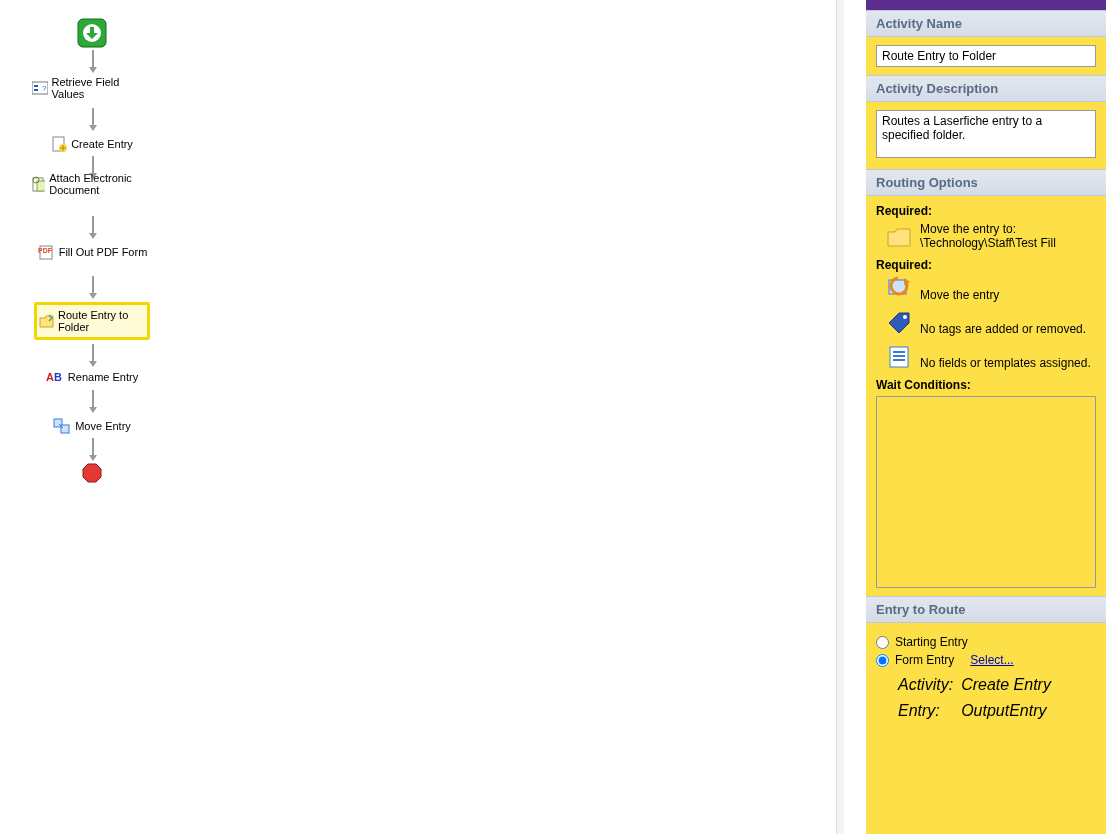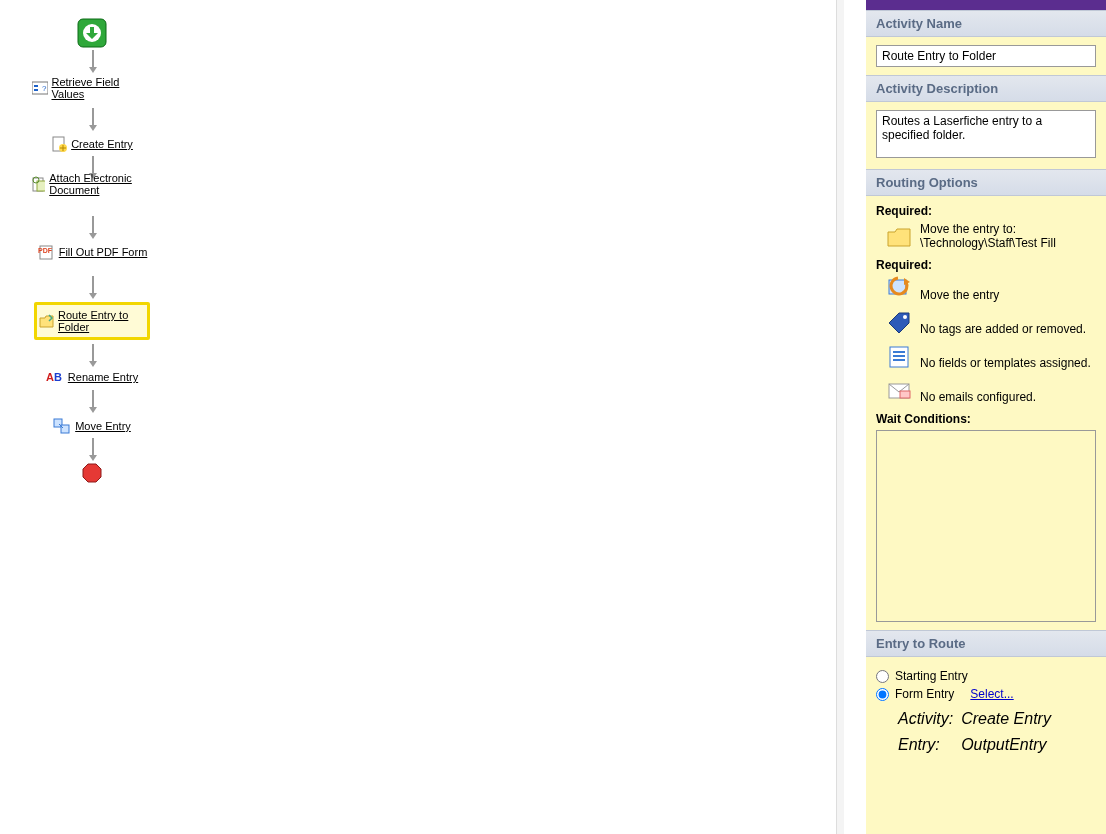--- a/index.html
+++ b/index.html
@@ -22,36 +22,35 @@
 .divider {
   position: absolute;
   left: 836px; top: 0;
   width: 8px; height: 834px;
   border-left: 1px solid #ddd;
   background: #f4f4f4;
 }
 .props {
   position: absolute;
   left: 866px; top: 0; right: 0; height: 834px;
-  background: #fef9c3;
+  background: #fde047;
 }
 .node {
   position: absolute;
   text-align: center;
   font-size: 11px;
   width: 120px;
 }
 .node-icon {
   display: block;
   margin: 0 auto 2px auto;
 }
 .node-label {
   line-height: 1.1;
   display: block;
-  text-decoration: underline;
 }
 .node-row { display: flex; align-items: center; gap: 4px; justify-content: center;}
 .node-row .node-label { text-align: left; }
 .arrow {
   position: absolute;
   left: 92px;
   width: 2px;
   background: #999;
 }
 .arrow::after {
@@ -285,28 +284,20 @@
     <div class="opt-row">
       <svg class="opt-icon" width="26" height="26">
           <rect x="4" y="3" width="18" height="20" fill="#fff" stroke="#3a7bd5"></rect>
           <rect x="7" y="7" width="12" height="2" fill="#3a7bd5"></rect>
           <rect x="7" y="11" width="12" height="2" fill="#3a7bd5"></rect>
           <rect x="7" y="15" width="12" height="2" fill="#3a7bd5"></rect>
         </svg>
       <span>No fields or templates assigned.</span>
     </div>
 
-    <div class="opt-row">
-      <svg class="opt-icon" width="26" height="26">
-          <rect x="3" y="6" width="20" height="14" fill="#fff" stroke="#999"></rect>
-          <path d="M3 6 L13 14 L23 6" fill="none" stroke="#999"></path>
-          <rect x="14" y="13" width="10" height="7" fill="#ffc7c7" stroke="#d66"></rect>
-        </svg>
-      <span>No emails configured.</span>
-    </div>
 
     <div class="bold" style="margin-top:6px;">Wait Conditions:</div>
     <div class="wait-box"></div>
   </div>
 
   <div class="section-header">Entry to Route</div>
   <div class="section-body">
     <label class="radio-row">
       <input type="radio" name="er" style="">
       <span>Starting Entry</span>

